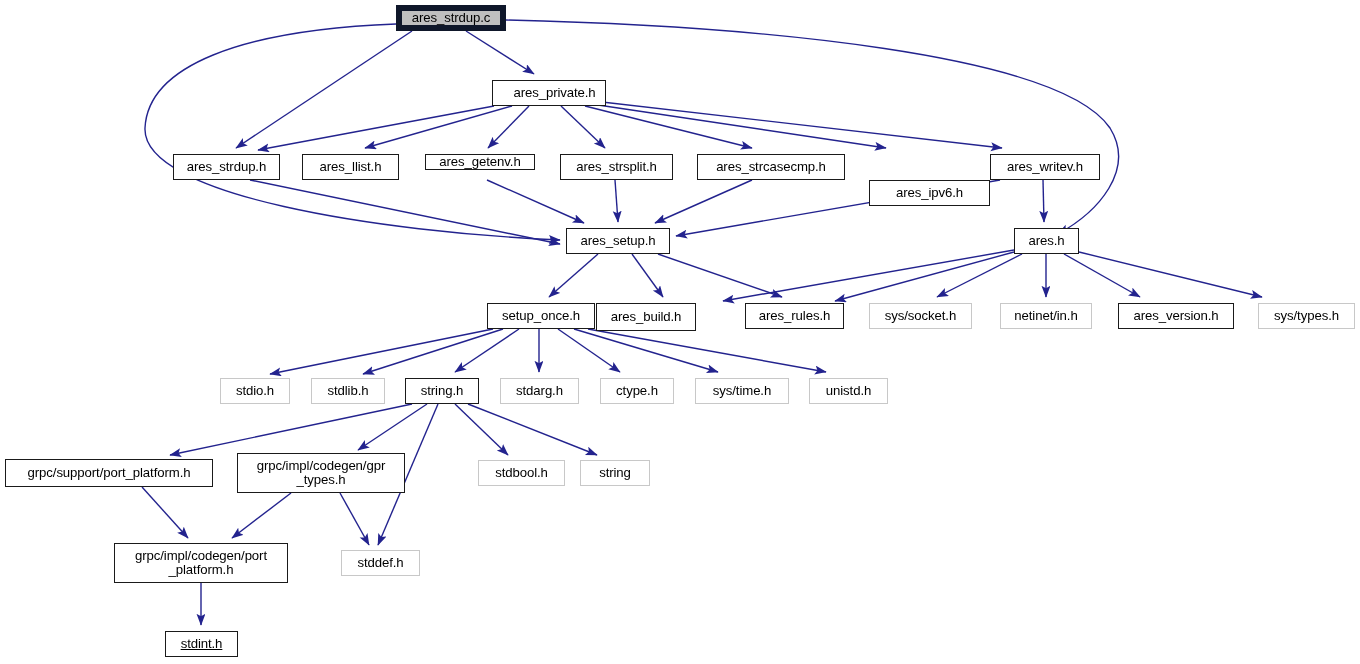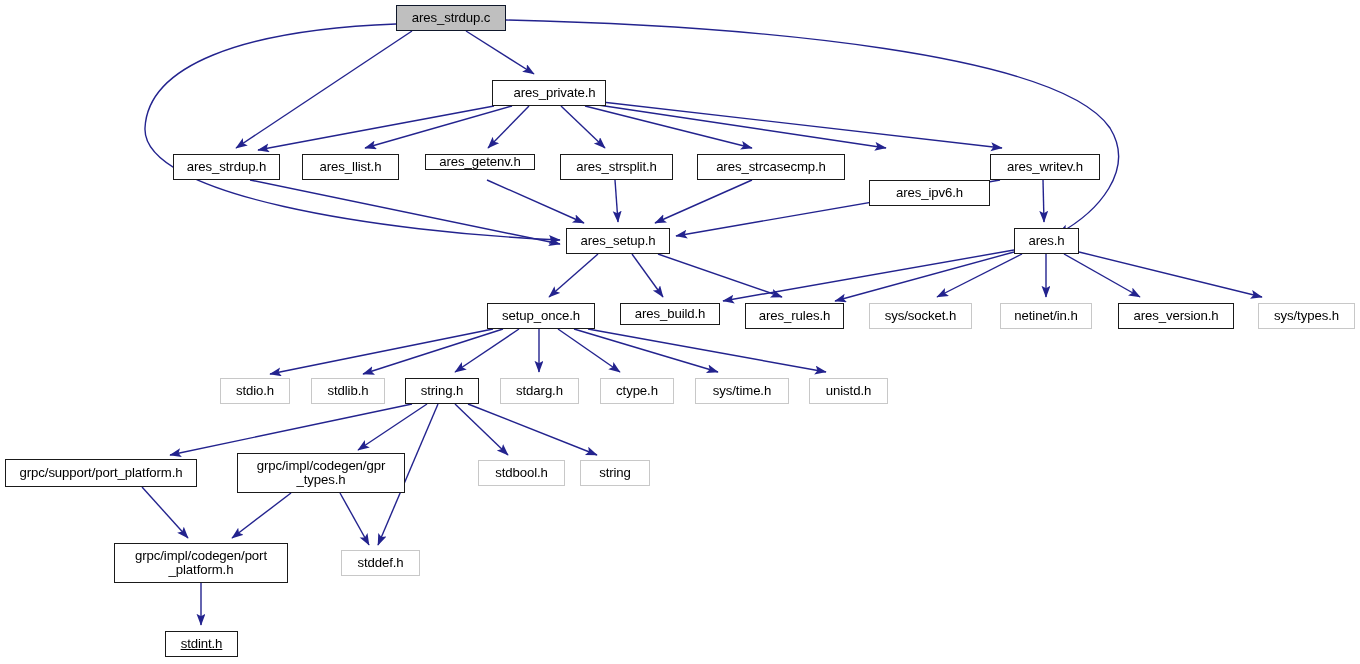--- a/index.html
+++ b/index.html
@@ -34,21 +34,21 @@
     line-height: 14px;
     color: #000000;
     background: #ffffff;
     border: 1px solid #000000;
     white-space: pre-line;
     padding: 0 4px;
     letter-spacing: -0.1px;
   }
   .node.root {
     background: #bfbfbf;
-    border: 1px solid #0f172a;
+    border: 6px solid #0f172a;
   }
   .node.strong {
     border: 1.6px solid #1a1a1a;
   }
   .node.sys {
     border: 1px solid #c8c8c8;
     color: #000000;
   }
 </style>
 </head>
@@ -112,34 +112,34 @@
       <div class="node strong" style="left: 173px; top: 154px; width: 107px; height: 26px;">ares_strdup.h</div>
       <div class="node strong" style="left: 302px; top: 154px; width: 97px; height: 26px;">ares_llist.h</div>
       <div class="node strong" style="left: 425px; top: 154px; width: 110px; height: 16px;">ares_getenv.h</div>
       <div class="node strong" style="left: 560px; top: 154px; width: 113px; height: 26px;">ares_strsplit.h</div>
       <div class="node strong" style="left: 697px; top: 154px; width: 148px; height: 26px;">ares_strcasecmp.h</div>
       <div class="node strong" style="left: 869px; top: 164px; width: 121px; height: 26px; margin-top: 16px;">ares_ipv6.h</div>
       <div class="node strong" style="left: 990px; top: 154px; width: 110px; height: 26px;">ares_writev.h</div>
       <div class="node strong" style="left: 566px; top: 228px; width: 104px; height: 26px;">ares_setup.h</div>
       <div class="node strong" style="left: 1014px; top: 228px; width: 65px; height: 26px;">ares.h</div>
       <div class="node strong" style="left: 487px; top: 303px; width: 108px; height: 26px;">setup_once.h</div>
-      <div class="node strong" style="left: 620px; top: 303px; width: 100px; height: 22px;">ares_build.h</div>
+      <div class="node strong" style="left: 596px; top: 303px; width: 100px; height: 28px;">ares_build.h</div>
       <div class="node strong" style="left: 745px; top: 303px; width: 99px; height: 26px;">ares_rules.h</div>
       <div class="node sys" style="left: 869px; top: 303px; width: 103px; height: 26px;">sys/socket.h</div>
       <div class="node sys" style="left: 1000px; top: 303px; width: 92px; height: 26px;">netinet/in.h</div>
       <div class="node strong" style="left: 1118px; top: 303px; width: 116px; height: 26px;">ares_version.h</div>
       <div class="node sys" style="left: 1258px; top: 303px; width: 97px; height: 26px;">sys/types.h</div>
       <div class="node sys" style="left: 220px; top: 378px; width: 70px; height: 26px;">stdio.h</div>
       <div class="node sys" style="left: 311px; top: 378px; width: 74px; height: 26px;">stdlib.h</div>
       <div class="node strong" style="left: 405px; top: 378px; width: 74px; height: 26px;">string.h</div>
       <div class="node sys" style="left: 500px; top: 378px; width: 79px; height: 26px;">stdarg.h</div>
       <div class="node sys" style="left: 600px; top: 378px; width: 74px; height: 26px;">ctype.h</div>
       <div class="node sys" style="left: 695px; top: 378px; width: 94px; height: 26px;">sys/time.h</div>
       <div class="node sys" style="left: 809px; top: 378px; width: 79px; height: 26px;">unistd.h</div>
-      <div class="node strong" style="left: 5px; top: 459px; width: 192px; height: 28px;">grpc/support/port_platform.h</div>
+      <div class="node strong" style="left: 5px; top: 459px; width: 208px; height: 28px;">grpc/support/port_platform.h</div>
       <div class="node strong" style="left: 237px; top: 453px; width: 168px; height: 40px;">grpc/impl/codegen/gpr
 _types.h</div>
       <div class="node sys" style="left: 478px; top: 460px; width: 87px; height: 26px;">stdbool.h</div>
       <div class="node sys" style="left: 580px; top: 460px; width: 70px; height: 26px;">string</div>
       <div class="node strong" style="left: 114px; top: 543px; width: 174px; height: 40px;">grpc/impl/codegen/port
 _platform.h</div>
       <div class="node sys" style="left: 341px; top: 550px; width: 79px; height: 26px;">stddef.h</div>
       <div class="node strong" style="left: 165px; top: 631px; width: 73px; height: 26px; text-decoration: underline;">stdint.h</div>
     </div>
 </div>

